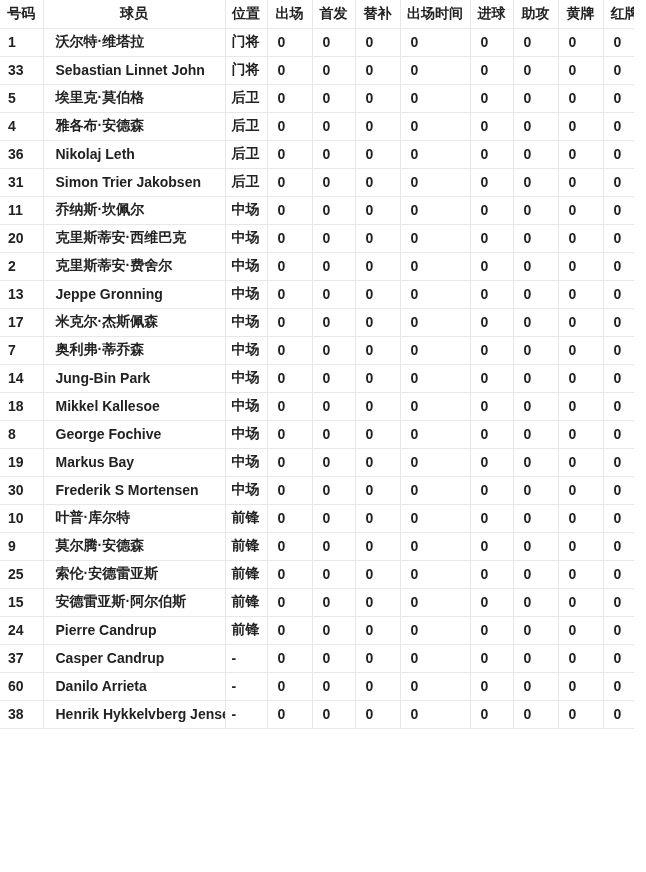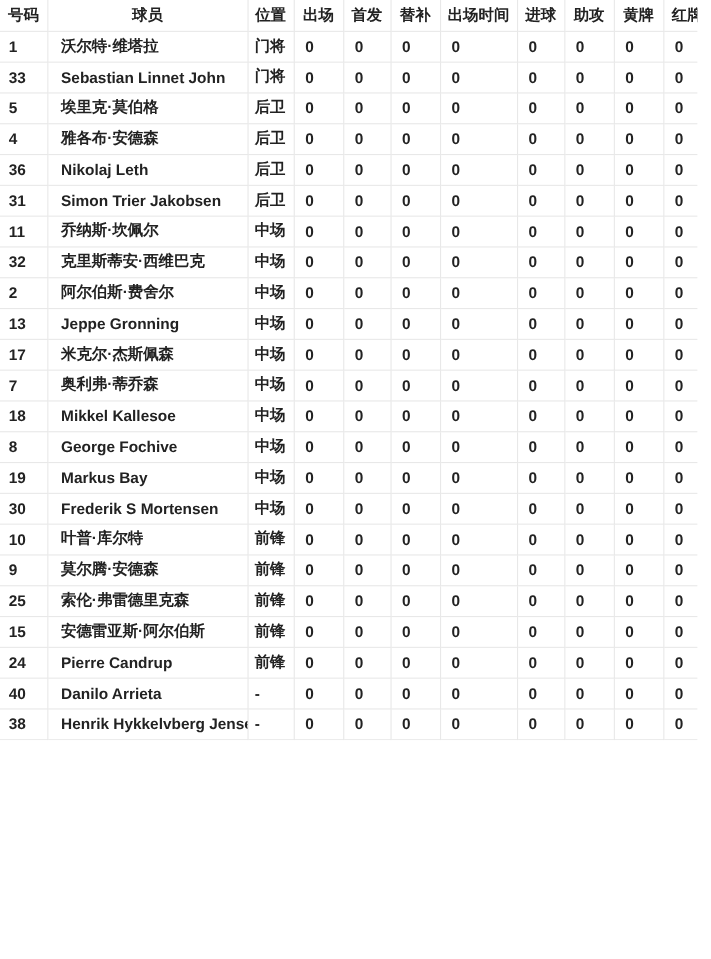--- a/index.html
+++ b/index.html
@@ -166,35 +166,35 @@
           <td class="col-stat">0</td>
           <td class="col-stat">0</td>
           <td class="col-stat">0</td>
           <td class="col-stat">0</td>
           <td class="col-stat">0</td>
           <td class="col-stat">0</td>
           <td class="col-stat">0</td>
           <td class="col-stat">0</td>
         </tr>
         <tr>
-          <td class="col-number">32</td>
+          <td class="col-number">20</td>
           <td class="col-player">克里斯蒂安·西维巴克</td>
           <td class="col-position">中场</td>
           <td class="col-stat">0</td>
           <td class="col-stat">0</td>
           <td class="col-stat">0</td>
           <td class="col-stat">0</td>
           <td class="col-stat">0</td>
           <td class="col-stat">0</td>
           <td class="col-stat">0</td>
           <td class="col-stat">0</td>
         </tr>
         <tr>
           <td class="col-number">2</td>
-          <td class="col-player">阿尔伯斯·费舍尔</td>
+          <td class="col-player">克里斯蒂安·费舍尔</td>
           <td class="col-position">中场</td>
           <td class="col-stat">0</td>
           <td class="col-stat">0</td>
           <td class="col-stat">0</td>
           <td class="col-stat">0</td>
           <td class="col-stat">0</td>
           <td class="col-stat">0</td>
           <td class="col-stat">0</td>
           <td class="col-stat">0</td>
         </tr>
@@ -220,20 +220,33 @@
           <td class="col-stat">0</td>
           <td class="col-stat">0</td>
           <td class="col-stat">0</td>
           <td class="col-stat">0</td>
           <td class="col-stat">0</td>
           <td class="col-stat">0</td>
         </tr>
         <tr>
           <td class="col-number">7</td>
           <td class="col-player">奥利弗·蒂乔森</td>
+          <td class="col-position">中场</td>
+          <td class="col-stat">0</td>
+          <td class="col-stat">0</td>
+          <td class="col-stat">0</td>
+          <td class="col-stat">0</td>
+          <td class="col-stat">0</td>
+          <td class="col-stat">0</td>
+          <td class="col-stat">0</td>
+          <td class="col-stat">0</td>
+        </tr>
+        <tr>
+          <td class="col-number">14</td>
+          <td class="col-player">Jung-Bin Park</td>
           <td class="col-position">中场</td>
           <td class="col-stat">0</td>
           <td class="col-stat">0</td>
           <td class="col-stat">0</td>
           <td class="col-stat">0</td>
           <td class="col-stat">0</td>
           <td class="col-stat">0</td>
           <td class="col-stat">0</td>
           <td class="col-stat">0</td>
         </tr>
@@ -310,21 +323,21 @@
           <td class="col-stat">0</td>
           <td class="col-stat">0</td>
           <td class="col-stat">0</td>
           <td class="col-stat">0</td>
           <td class="col-stat">0</td>
           <td class="col-stat">0</td>
           <td class="col-stat">0</td>
         </tr>
         <tr>
           <td class="col-number">25</td>
-          <td class="col-player">索伦·弗雷德里克森</td>
+          <td class="col-player">索伦·安德雷亚斯</td>
           <td class="col-position">前锋</td>
           <td class="col-stat">0</td>
           <td class="col-stat">0</td>
           <td class="col-stat">0</td>
           <td class="col-stat">0</td>
           <td class="col-stat">0</td>
           <td class="col-stat">0</td>
           <td class="col-stat">0</td>
           <td class="col-stat">0</td>
         </tr>
@@ -348,21 +361,34 @@
           <td class="col-stat">0</td>
           <td class="col-stat">0</td>
           <td class="col-stat">0</td>
           <td class="col-stat">0</td>
           <td class="col-stat">0</td>
           <td class="col-stat">0</td>
           <td class="col-stat">0</td>
           <td class="col-stat">0</td>
         </tr>
         <tr>
-          <td class="col-number">40</td>
+          <td class="col-number">37</td>
+          <td class="col-player">Casper Candrup</td>
+          <td class="col-position">-</td>
+          <td class="col-stat">0</td>
+          <td class="col-stat">0</td>
+          <td class="col-stat">0</td>
+          <td class="col-stat">0</td>
+          <td class="col-stat">0</td>
+          <td class="col-stat">0</td>
+          <td class="col-stat">0</td>
+          <td class="col-stat">0</td>
+        </tr>
+        <tr>
+          <td class="col-number">60</td>
           <td class="col-player">Danilo Arrieta</td>
           <td class="col-position">-</td>
           <td class="col-stat">0</td>
           <td class="col-stat">0</td>
           <td class="col-stat">0</td>
           <td class="col-stat">0</td>
           <td class="col-stat">0</td>
           <td class="col-stat">0</td>
           <td class="col-stat">0</td>
           <td class="col-stat">0</td>

